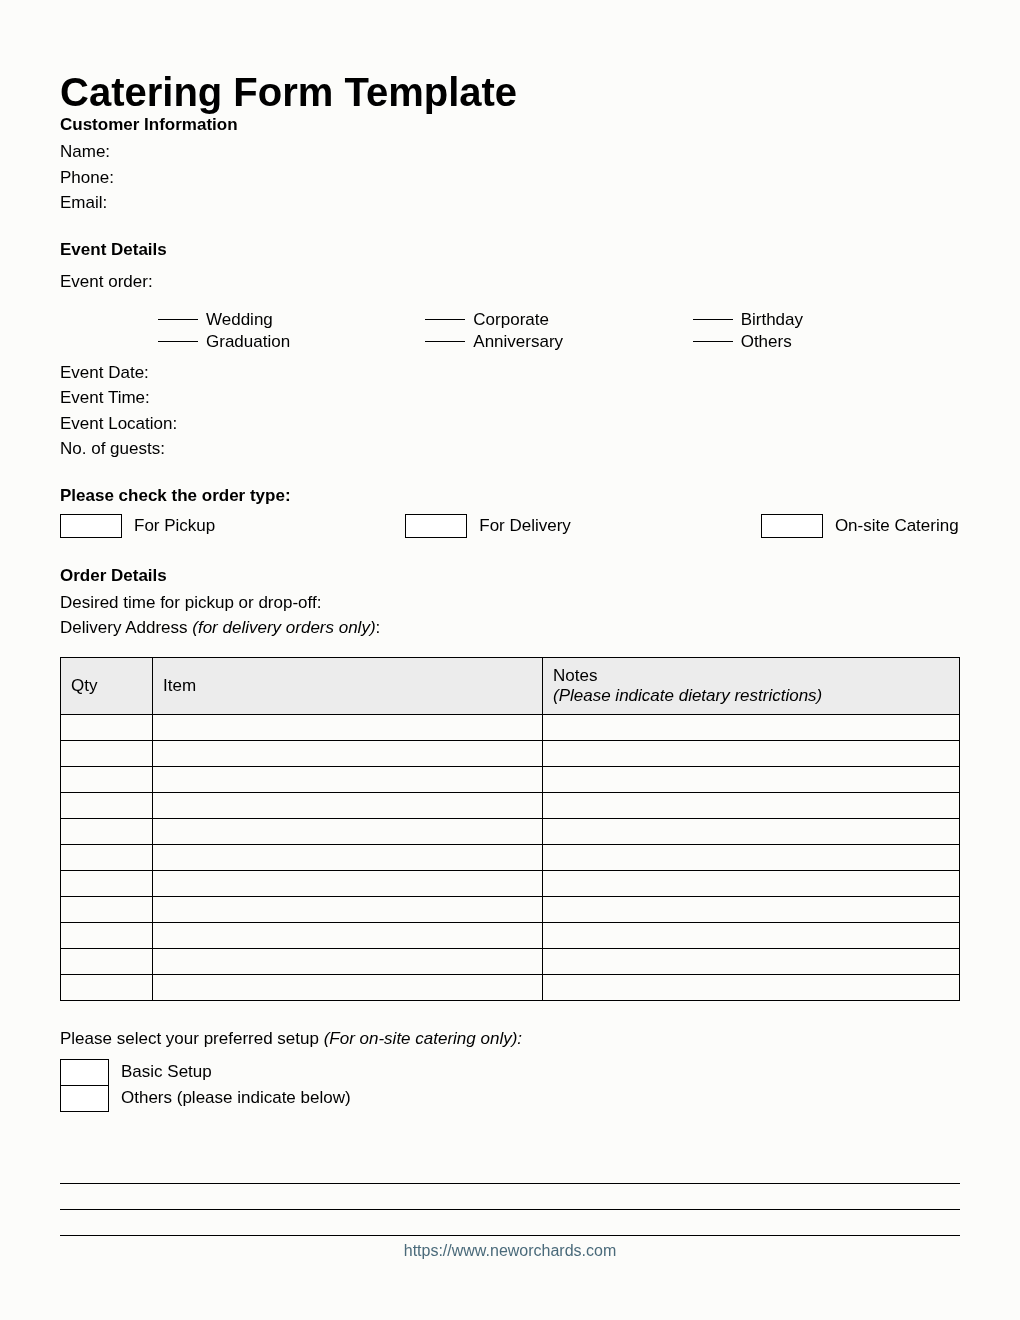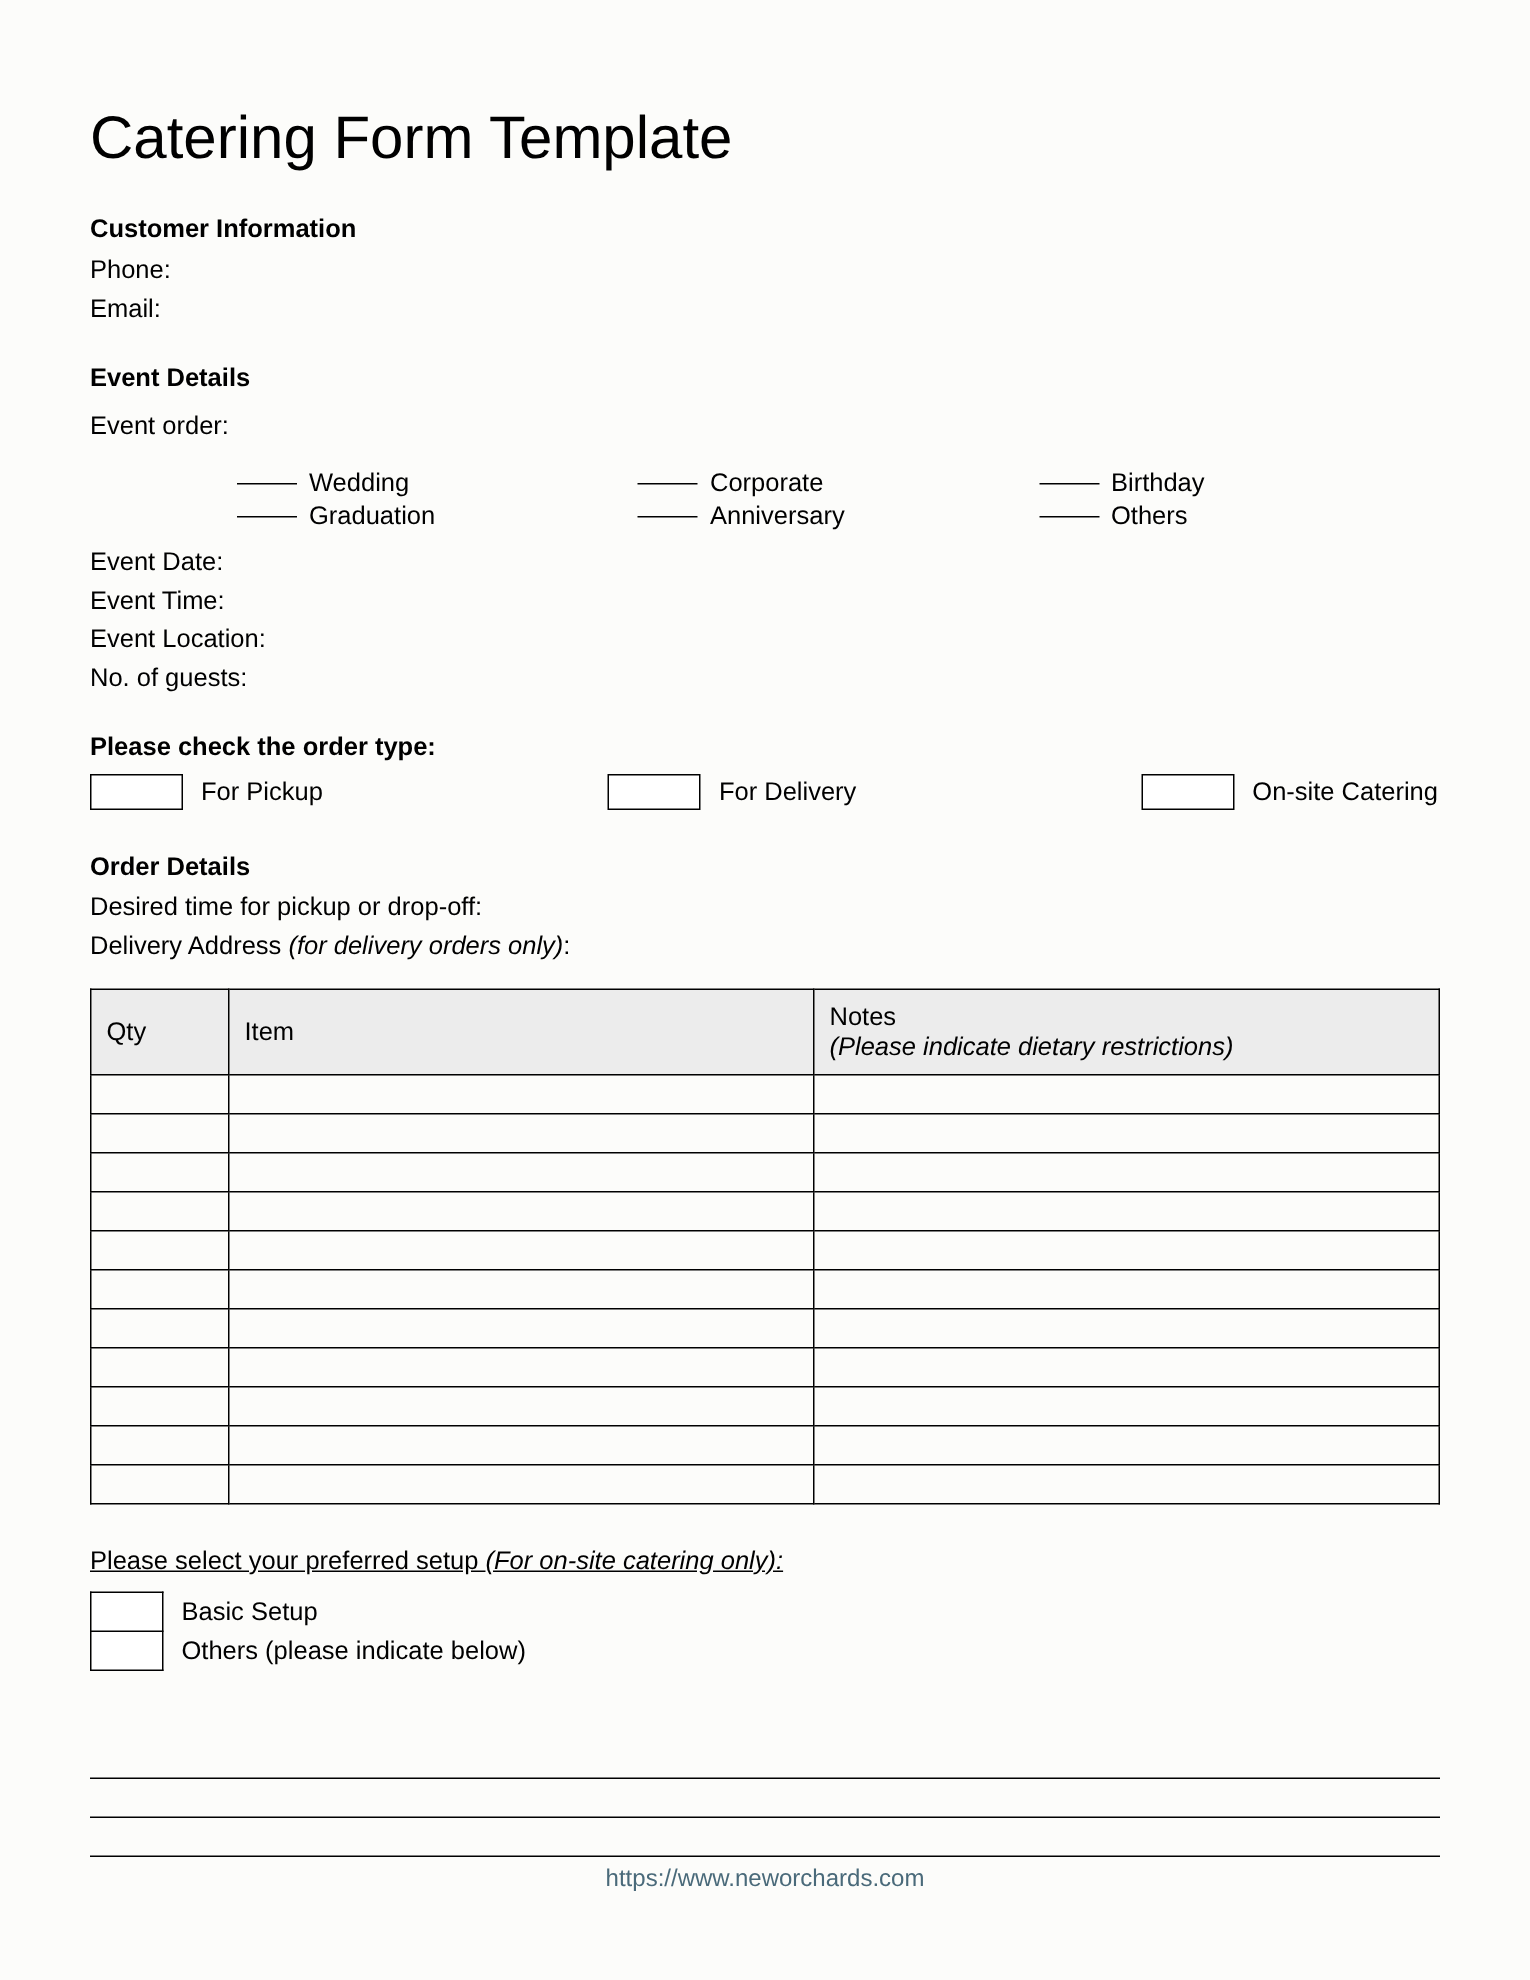--- a/index.html
+++ b/index.html
@@ -6,22 +6,21 @@
     body {
       font-family: Arial, Helvetica, sans-serif;
       background: #fcfcfa;
       width: 1020px;
       height: 1320px;
       padding: 70px 60px 40px 60px;
       color: #000;
     }
     .title {
       font-size: 40px;
-      font-weight: 400;
-      margin-bottom: 28px;
+      font-weight: 700;
     }
     .section-header {
       font-weight: bold;
       font-size: 17px;
       margin-bottom: 4px;
     }
     .field-line {
       font-size: 17px;
       line-height: 1.5;
     }
@@ -91,21 +90,21 @@
       padding: 8px 10px;
       vertical-align: middle;
     }
     table.order-table td {
       height: 26px;
     }
     .col-qty { width: 92px; }
     .col-item { width: 390px; }
     .notes-sub { font-style: italic; display: block; }
     .setup-section { margin-top: 28px; }
-    .setup-intro { font-size: 17px; margin-bottom: 10px; text-decoration: underline; }
+    .setup-intro { font-size: 17px; margin-bottom: 10px; }
     .setup-table {
       border-collapse: collapse;
     }
     .setup-table td.box {
       width: 48px;
       height: 26px;
       border: 1px solid #000;
       background: #fff;
     }
     .setup-table td.lbl {
@@ -124,20 +123,21 @@
       margin-top: 6px;
     }
   </style>
 </head>
 <body>
 
 <h1 class="title">Catering Form Template</h1>
 
 <div class="section">
   <div class="section-header">Customer Information</div>
+  <div class="field-line">Name:</div>
   <div class="field-line">Phone:</div>
   <div class="field-line">Email:</div>
 </div>
 
 <div class="section">
   <div class="section-header">Event Details</div>
   <div class="event-type-row">
     <div class="event-type-label">Event order:</div>
     <div class="event-type-grid">
       <div class="et-item">

